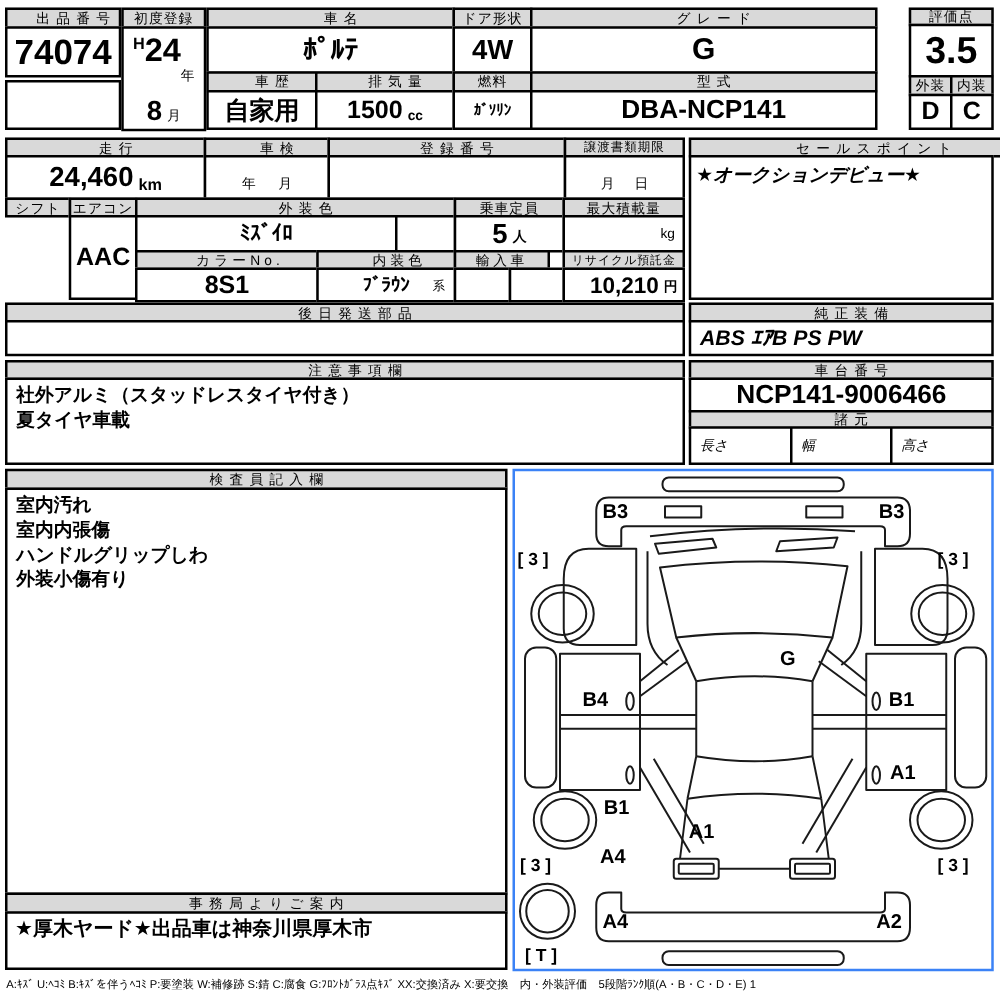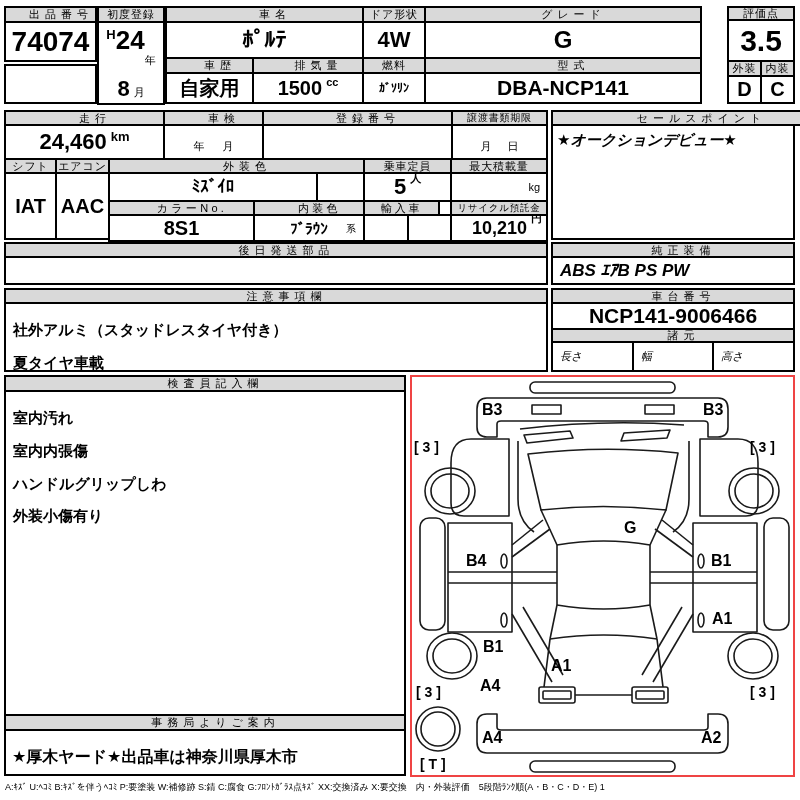--- a/index.html
+++ b/index.html
@@ -5,26 +5,26 @@
   html,body{margin:0;padding:0;background:#fff;}
   #sheet{position:relative;width:800px;height:800px;background:#fff;
          font-family:"Liberation Sans","DejaVu Sans",sans-serif;color:#000;}
   .cell{position:absolute;box-sizing:border-box;border:2px solid #000;background:#fff;
         display:flex;align-items:center;justify-content:center;overflow:hidden;white-space:nowrap;}
   .hdr{background:#d9d9d9;font-size:11px;letter-spacing:0.45em;text-indent:0.45em;font-weight:normal;padding-left:16px;}
   .hdr-t{background:#d9d9d9;font-size:11px;letter-spacing:0.08em;font-weight:normal;}
   .val{font-weight:bold;}
   .left{justify-content:flex-start;font-style:italic;}
   .top{align-items:flex-start;}
-  .unit{font-size:11px;font-weight:bold;margin-left:4px;align-self:flex-end;padding-bottom:14px;}
+  .unit{font-size:11px;font-weight:bold;margin-left:4px;align-self:flex-end;padding-bottom:3px;}
   .small{font-size:11px;font-weight:normal;}
   .lines{display:block;padding:3px 7px;line-height:1.32;}
-  .lines div{font-weight:bold;font-size:15px;margin-top:13px;}
+  .lines div{font-weight:bold;font-size:15px;}
   #legend{position:absolute;border:none;font-size:9px;letter-spacing:0;}
-  #diagram{position:absolute;box-sizing:border-box;border:2px solid #ef4444;}
+  #diagram{position:absolute;box-sizing:border-box;border:2px solid #3b82f6;}
   #diagram svg{position:absolute;left:0;top:0;}
   .mark{position:absolute;font-weight:bold;font-size:16px;line-height:1;}
   .mark.br{font-size:14px;}
 </style>
 </head>
 <body>
 
 <div id="sheet">
 
   <div class="cell hdr" style="left:4px;top:6px;width:93px;height:17px">出品番号</div>
@@ -89,21 +89,20 @@
     <span class="small">月</span>
       <span style="width:16px"></span>
       <span class="small">日</span>
   </div>
 
   <div class="cell hdr" style="left:551px;top:110px;width:280px;height:16px">セールスポイント</div>
   <div class="cell val left top" style="left:551px;top:124px;width:244px;height:116px;font-size:15px;padding:5px 4px">★オークションデビュー★</div>
 
   <div class="cell hdr-t" style="left:4px;top:158px;width:53px;height:16px">シフト</div>
   <div class="cell hdr-t" style="left:55px;top:158px;width:55px;height:16px">エアコン</div>
-  <div class="cell val" style="left:4px;top:172px;width:53px;height:68px;font-size:20px">IAT</div>
   <div class="cell val" style="left:55px;top:172px;width:55px;height:68px;font-size:20px">AAC</div>
 
   <div class="cell hdr" style="left:108px;top:158px;width:257px;height:16px">外装色</div>
   <div class="cell val" style="left:108px;top:172px;width:210px;height:30px;font-size:17px">ﾐｽﾞｲﾛ</div>
   <div class="cell" style="left:316px;top:172px;width:49px;height:30px"></div>
 
   <div class="cell hdr-t" style="left:363px;top:158px;width:89px;height:16px">乗車定員</div>
   <div class="cell" style="left:363px;top:172px;width:89px;height:30px">
     <span class="val" style="font-size:22px">5</span>
       <span class="unit">人</span>

